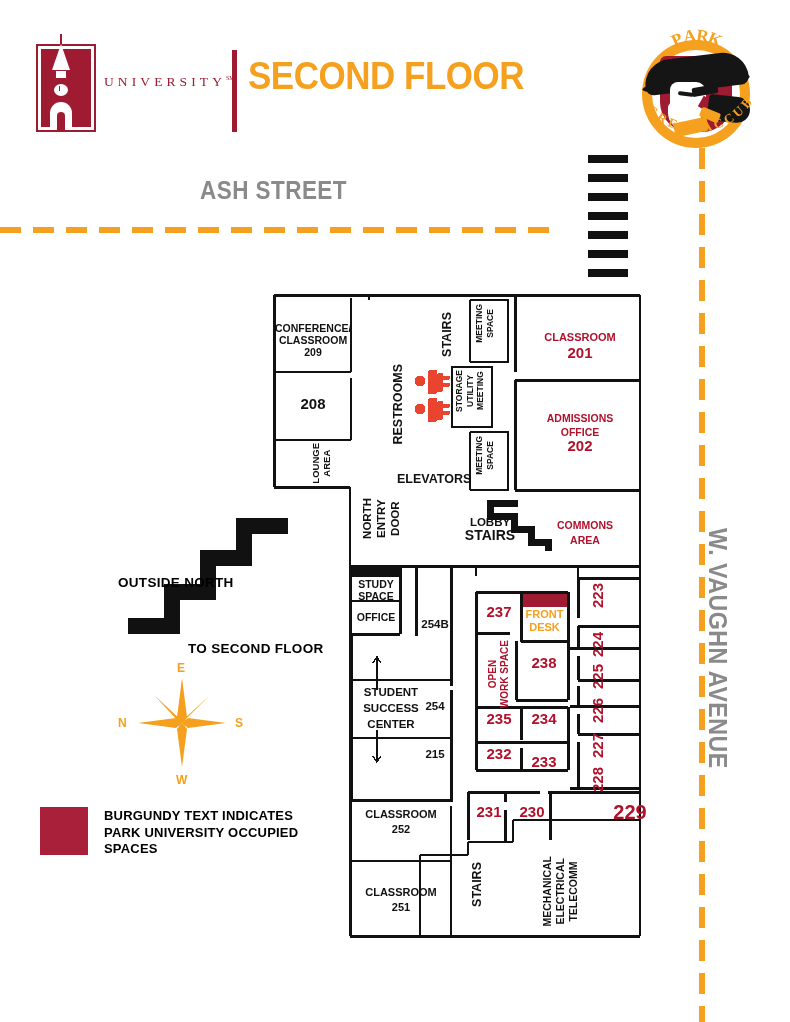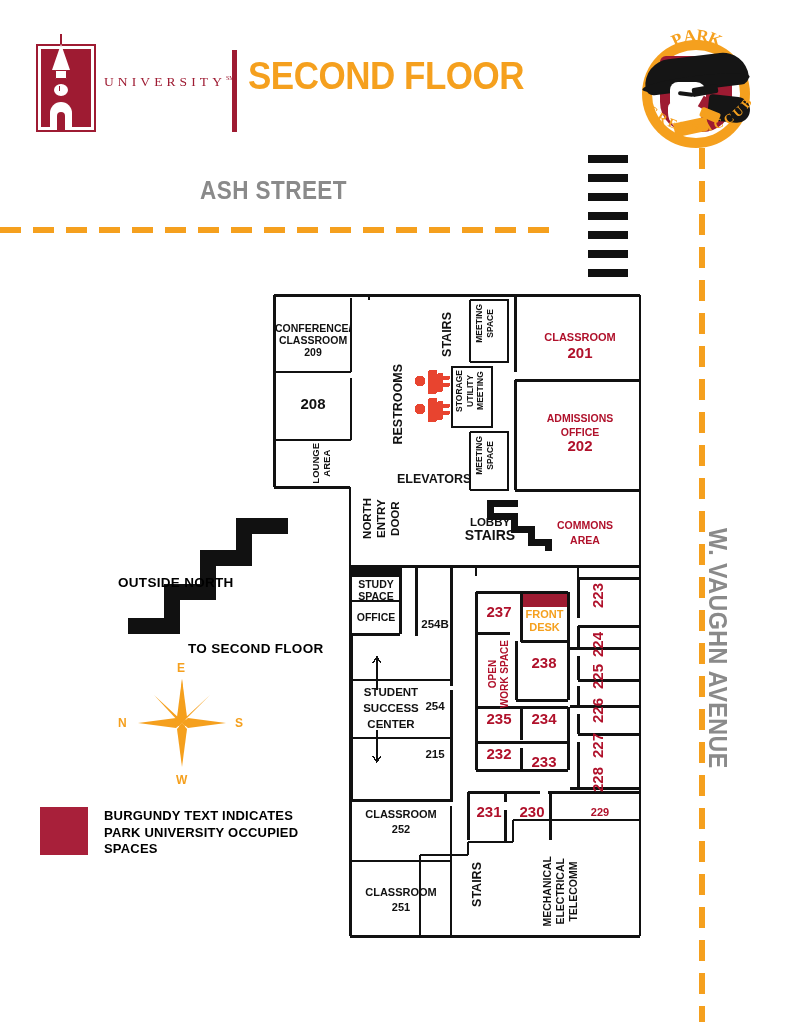--- a/index.html
+++ b/index.html
@@ -455,21 +455,21 @@
   <span>OPEN</span><br><span>WORK SPACE</span>
 </div>
 
 <div class="abs rm red" style="left:478px;top:713px;width:42px;font-size:15px;">235</div>
 <div class="abs rm red" style="left:522px;top:713px;width:44px;font-size:15px;">234</div>
 <div class="abs rm red" style="left:478px;top:748px;width:42px;font-size:15px;">232</div>
 <div class="abs rm red" style="left:522px;top:756px;width:44px;font-size:15px;">233</div>
 
 <div class="abs rm red" style="left:472px;top:806px;width:34px;font-size:15px;">231</div>
 <div class="abs rm red" style="left:493px;top:806px;width:40px;font-size:15px;margin-left:19px;">230</div>
-<div class="abs rm red" style="left:575px;top:806px;width:50px;font-size:11px;">229</div>
+<div class="abs rm red" style="left:605px;top:806px;width:50px;font-size:20px;">229</div>
 
 <div class="abs rm red vert" style="left:592px;top:583px;font-size:15px;">223</div>
 <div class="abs rm red vert" style="left:592px;top:632px;font-size:15px;">224</div>
 <div class="abs rm red vert" style="left:592px;top:664px;font-size:15px;">225</div>
 <div class="abs rm red vert" style="left:592px;top:698px;font-size:15px;">226</div>
 <div class="abs rm red vert" style="left:592px;top:733px;font-size:15px;">227</div>
 <div class="abs rm red vert" style="left:592px;top:767px;font-size:15px;">228</div>
 
 <div class="abs rm blk vert" style="left:471px;top:862px;font-size:12.5px;">STAIRS</div>
 <div class="abs rm blk vert" style="left:541px;top:856px;font-size:10.5px;line-height:13px;">

